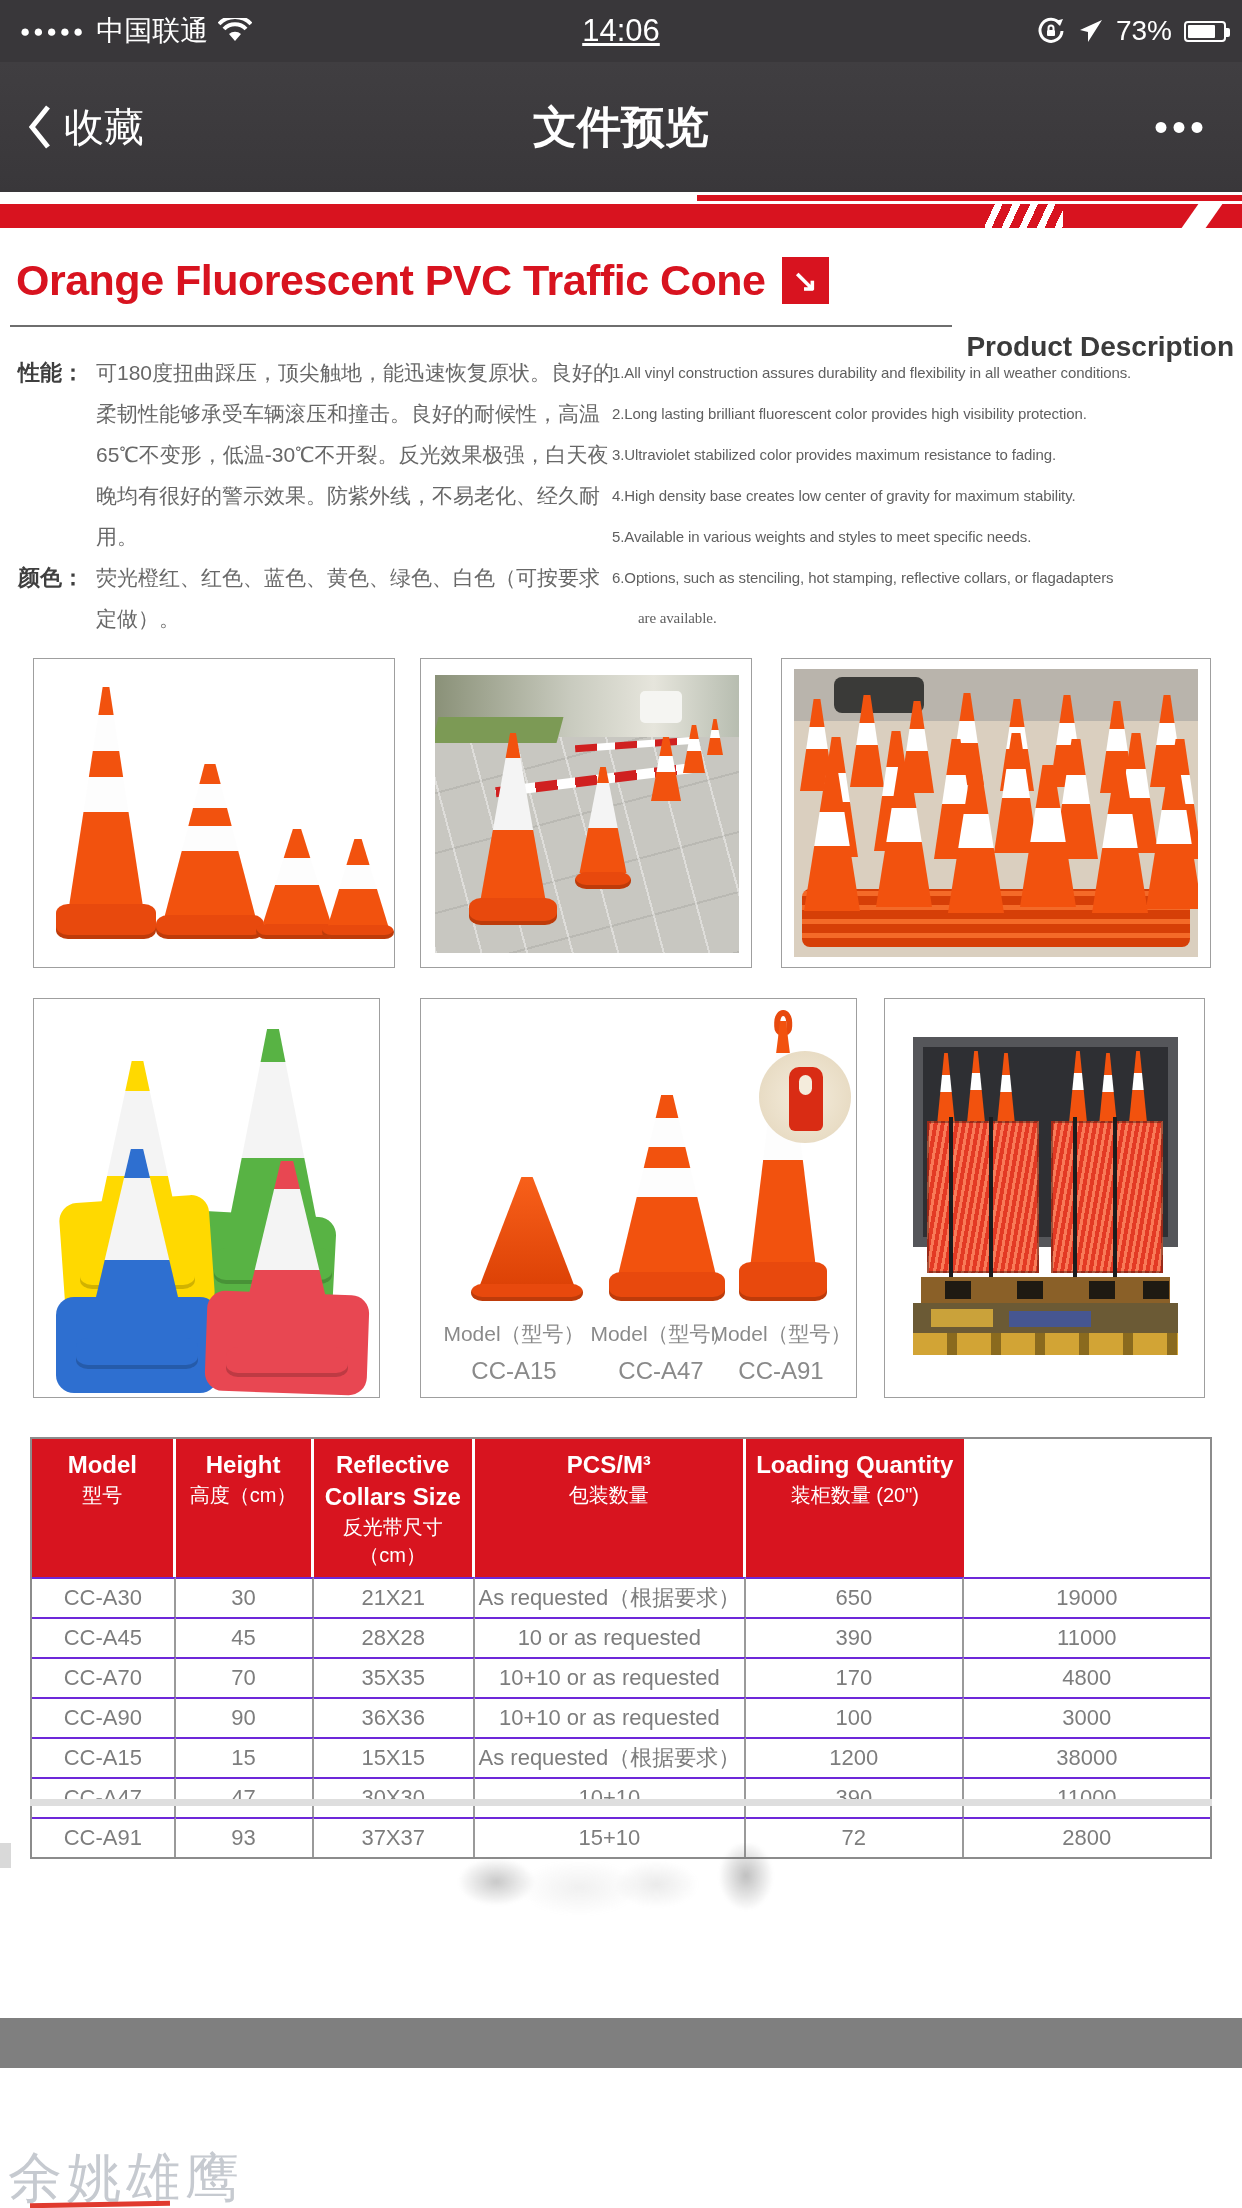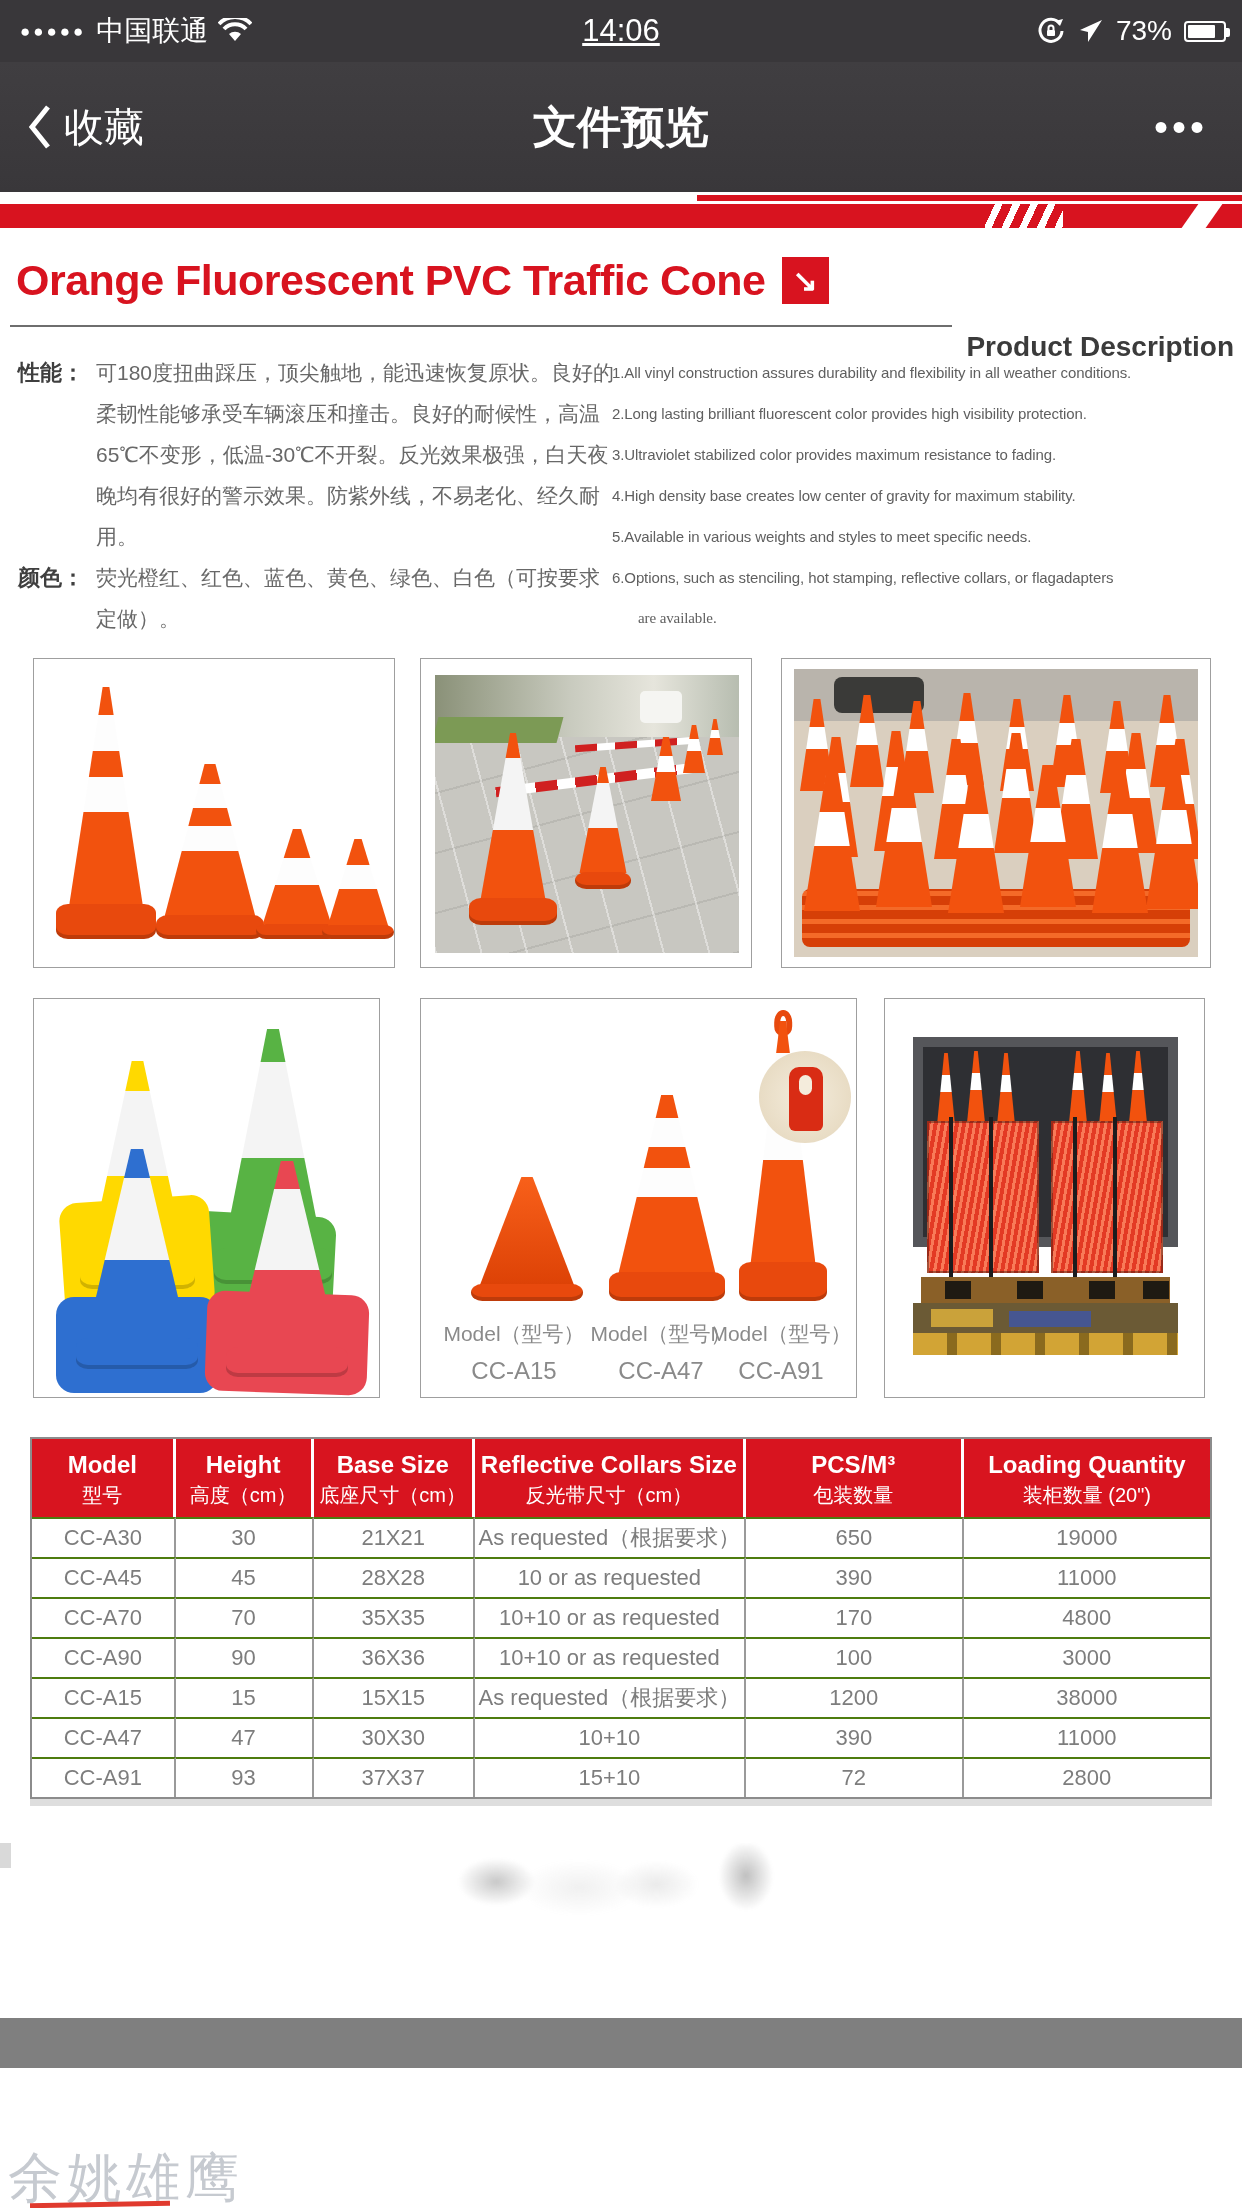--- a/index.html
+++ b/index.html
@@ -122,21 +122,21 @@
   .inset-handle::before { content:""; position:absolute; left:10px; top:8px; width:13px; height:20px; background:#f4ecdc; border-radius:7px; }
 
   
   .tbl { position:absolute; left:30px; top:1245px; width:1182px; border:2px solid #8c8c8c; }
   .tr { display:grid; grid-template-columns:12.2% 11.7% 13.7% 23% 18.5% 20.9%; }
   .th { background:#d8141f; color:#fff; text-align:center; padding:10px 2px 8px; border-right:3px solid #fff; }
   .th:last-child { border-right:none; }
   .th-en { font-size:24px; font-weight:bold; line-height:32px; }
   .th-cn { font-size:20px; line-height:28px; }
   .td { height:40px; line-height:38px; font-size:22px; color:#7d7d7d; text-align:center;
-    border-right:2px solid #9a9a9a; border-top:2px solid #4d7c0f; background:#fff; white-space:nowrap; }
+    border-right:2px solid #9a9a9a; border-top:2px solid #6d28d9; background:#fff; white-space:nowrap; }
   .td:last-child { border-right:none; }
   .tbl-shadow { position:absolute; left:30px; top:1607px; width:1182px; height:7px; background:#dedede; }
 
   
   .edge-chip { position:absolute; left:0; top:1651px; width:11px; height:25px; background:#d9d9d9; }
   .smudge { position:absolute; left:458px; top:1652px; width:320px; height:84px; filter:blur(1.5px);
     background:
       radial-gradient(55px 34px at 12% 45%, rgba(110,110,110,.38), transparent 70%),
       radial-gradient(85px 40px at 38% 52%, rgba(150,150,150,.14), transparent 70%),
       radial-gradient(60px 34px at 62% 48%, rgba(140,140,140,.18), transparent 70%),
@@ -386,24 +386,20 @@
       <div class="tr">
         <div class="th">
             <div class="th-en">Model</div>
             <div class="th-cn">型号</div>
           </div>
         <div class="th">
             <div class="th-en">Height</div>
             <div class="th-cn">高度（cm）</div>
           </div>
         <div class="th">
-            <div class="th-en">Base Size</div>
-            <div class="th-cn">底座尺寸（cm）</div>
-          </div>
-        <div class="th">
             <div class="th-en">Reflective Collars Size</div>
             <div class="th-cn">反光带尺寸（cm）</div>
           </div>
         <div class="th">
             <div class="th-en">PCS/M³</div>
             <div class="th-cn">包装数量</div>
           </div>
         <div class="th">
             <div class="th-en">Loading Quantity</div>
             <div class="th-cn">装柜数量 (20")</div>

